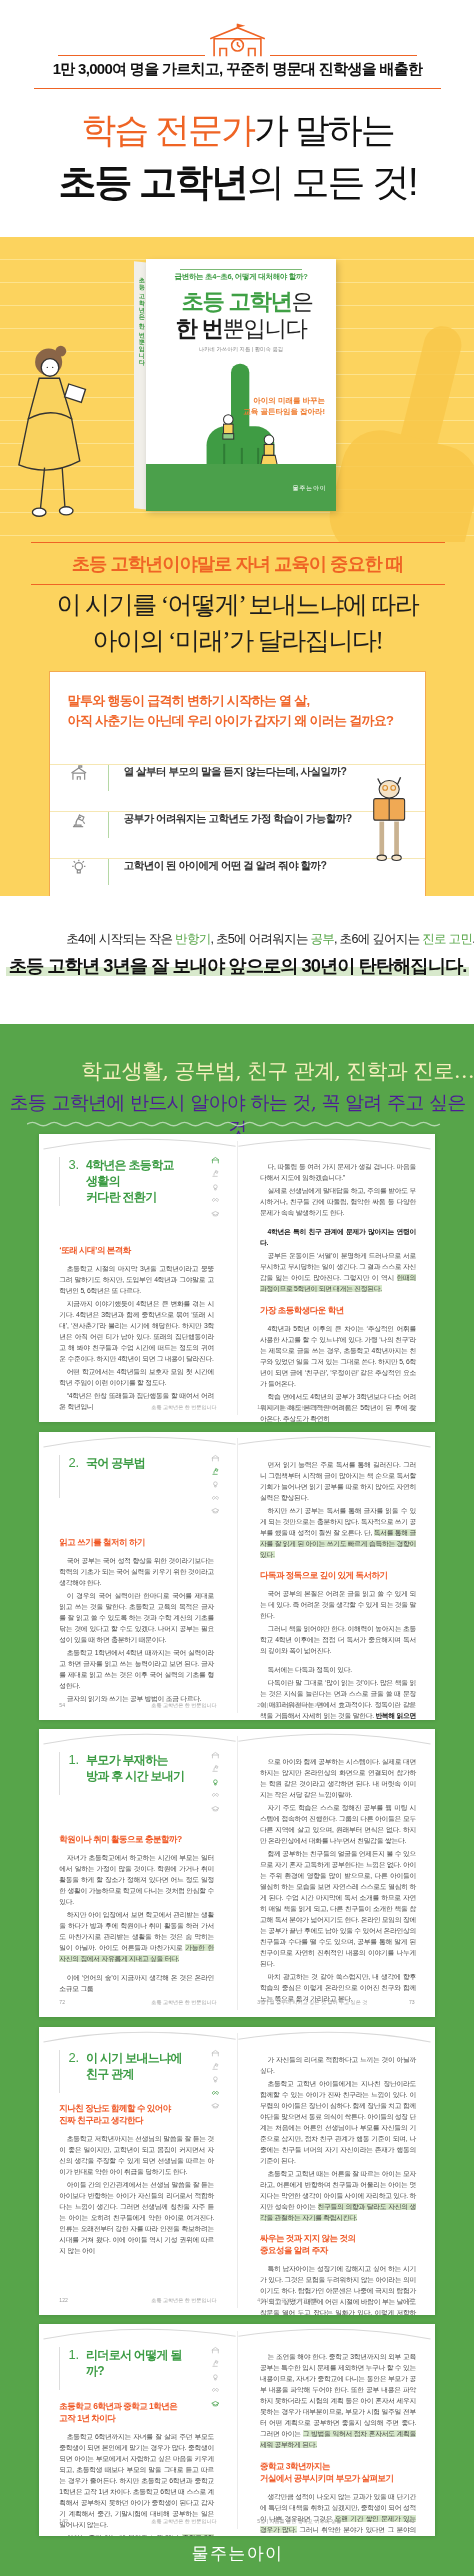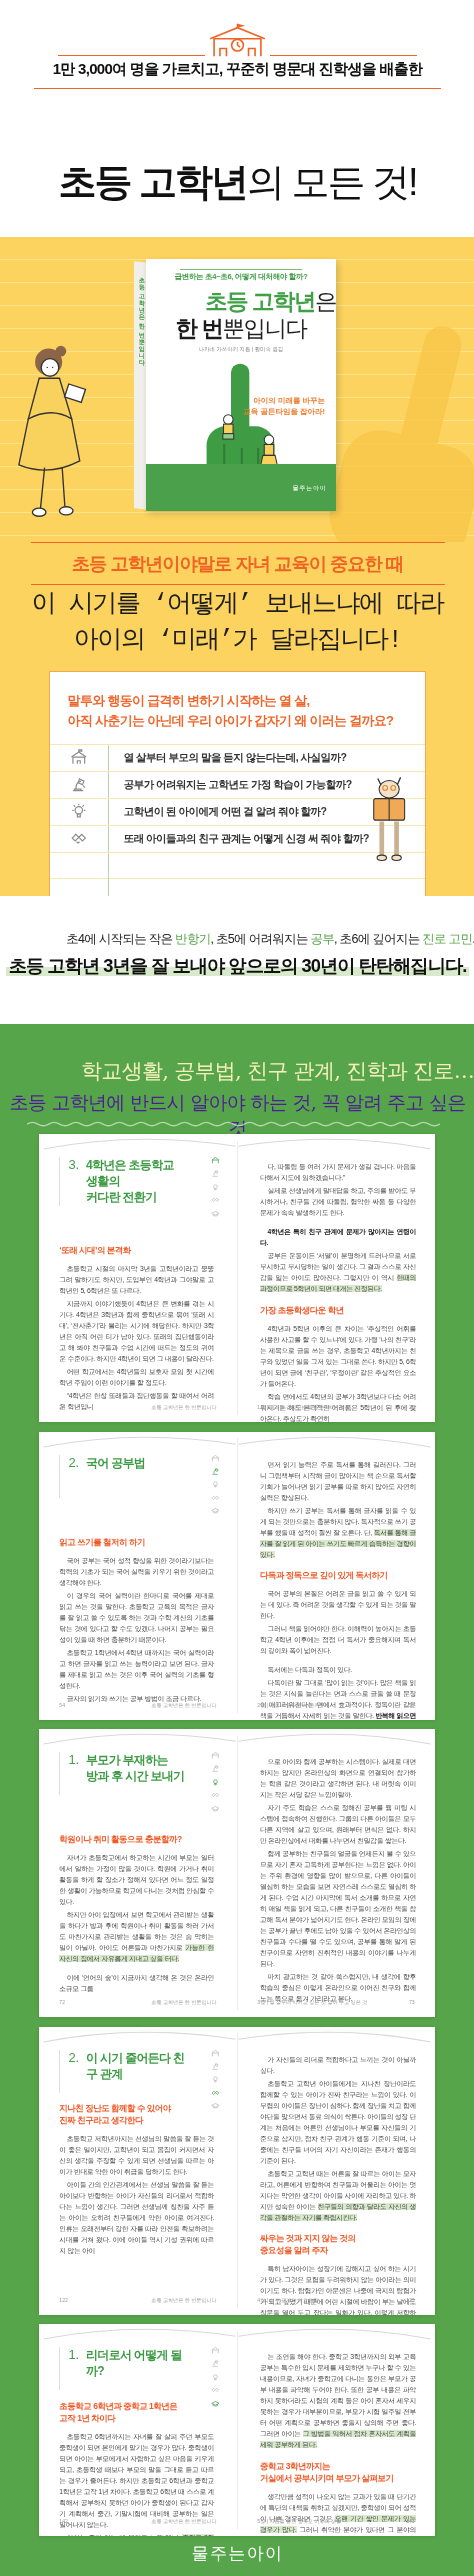--- a/index.html
+++ b/index.html
@@ -19,37 +19,37 @@
   .yellow{height:659px;background:#fcd35e;}
   .cover-visual{position:absolute;top:0;left:0;width:475px;height:305px;overflow:hidden;
     background:repeating-linear-gradient(to bottom,#fcd35e 0 22px,#fde38d 22px 23px);}
   .deco-hand{position:absolute;right:-27px;top:75px;opacity:.85;}
   .book{position:absolute;left:146px;top:22px;width:190px;height:252px;}
   .book .spine{position:absolute;left:-12.2px;top:2.7px;width:13.6px;height:247px;background:#f1efe9;border-right:0.7px solid #ddd;transform:skewY(6deg);}
   .book .spine .sp-txt{writing-mode:vertical-rl;font-size:6.1px;font-weight:bold;color:#3f9c44;margin:11px 0 0 2.7px;letter-spacing:0.7px;}
   .book .face{position:absolute;left:0;top:0;width:190px;height:252px;background:#fff;box-shadow:2px 3.4px 6.8px rgba(0,0,0,.18);}
   .cov-note{position:absolute;top:9.5px;left:0;width:100%;text-align:center;font-size:7.5px;font-weight:bold;color:#3f9c44;letter-spacing:-0.3px;}
   .cov-note::before{content:"";display:block;margin:0 auto 2px;width:122px;border-top:0.7px solid #7cba76;}
-  .cov-t1{position:absolute;top:27px;left:0;width:100%;text-align:right;font-size:22.4px;font-weight:300;letter-spacing:-1.4px;color:#222;}
+  .cov-t1{position:absolute;top:27px;left:6px;width:100%;text-align:center;font-size:22.4px;font-weight:300;letter-spacing:-1.4px;color:#222;}
   .cov-t1 .g{color:#3fa045;font-weight:900;}
   .cov-t2{position:absolute;top:54px;left:0;width:100%;text-align:center;font-size:22.4px;font-weight:300;letter-spacing:-1.4px;color:#222;}
   .cov-t2 .k{color:#1b1b1b;font-weight:900;}
   .cov-author{position:absolute;top:87px;left:0;width:100%;text-align:center;font-size:5.4px;color:#888;}
   .cov-hand{position:absolute;left:47px;top:102px;}
   .cov-slogan{position:absolute;right:11px;top:136px;text-align:right;font-size:7.5px;font-weight:bold;color:#ef7b2e;line-height:1.5;}
   .cov-band{position:absolute;left:0;bottom:0;width:100%;height:47px;background:#4ba04b;}
   .cov-pub{position:absolute;right:9.5px;bottom:17.6px;font-size:6.1px;color:#fff;letter-spacing:0.7px;}
   .woman{position:absolute;left:4.1px;top:102px;}
   .band-title{position:absolute;top:305px;left:30.5px;width:414px;text-align:center;border-top:1.4px solid #ef6425;border-bottom:1.4px solid #ef6425;padding:8.1px 0;font-size:18.3px;font-weight:900;letter-spacing:-1px;color:#ef6425;}
-  .calli{position:absolute;top:350px;left:0;width:100%;text-align:center;font-family:Liberation Mono, monospace;font-size:25px;letter-spacing:-1.4px;color:#1d1d1d;line-height:1.45;}
+  .calli{position:absolute;top:350px;left:0;width:100%;text-align:center;font-family:Liberation Serif, serif;font-size:25px;letter-spacing:-1.4px;color:#1d1d1d;line-height:1.45;}
   
   .qcard{position:absolute;top:434px;left:49px;width:377px;height:245px;background:#fff;border:1.4px solid #f3a94f;box-sizing:border-box;}
   .qcard .intro{margin:19px 0 0 17.6px;font-size:13px;font-weight:bold;color:#f0662a;letter-spacing:-0.7px;line-height:1.5;}
   .qrows{position:absolute;left:0;top:72px;width:100%;}
-  .qrow{display:flex;align-items:center;height:26px;border-top:0.7px solid #f6e7b3;}
+  .qrow{display:flex;align-items:flex-start;height:26px;border-top:0.7px solid #f6e7b3;margin-top:20px;}
   .qrow .ic{width:58px;display:flex;justify-content:center;color:#8a8a8a;flex:none;}
   .qrow .vline{width:0.7px;height:26px;background:#b5d8a5;flex:none;}
   .qrow .qt{padding-left:15px;font-size:10.5px;font-weight:bold;letter-spacing:-0.5px;color:#333;}
   .qrow.empty{height:25px;}
   .dog{position:absolute;right:15px;top:102px;}
   
   .bridge{height:128px;background:#fff;text-align:center;}
   .bridge .l1{position:absolute;top:35px;width:100%;font-size:12.5px;letter-spacing:-0.7px;color:#222;text-align:right;}
   .bridge .l1 .g{color:#56a547;}
   .bridge .l2{position:absolute;top:57px;width:100%;font-size:18.3px;font-weight:900;letter-spacing:-1px;color:#111;}
@@ -97,20 +97,21 @@
         <path d="M50 1l12 3-12 3z" fill="#ef6425" stroke="none"></path>
         <circle cx="50" cy="34" r="9"></circle>
           <path d="M50 34v-5M50 34l4 3"></path>
         <path d="M23 51V39h10v12M67 51V39h10v12"></path>
       </svg>
     </span>
     <div class="line"></div>
   </div>
   <div class="tagline">1만 3,000여 명을 가르치고, 꾸준히 명문대 진학생을 배출한</div>
   <div class="rule-orange"></div>
+  <div class="hero-t1"><span class="accent">학습 전문가</span><span>가 말하는</span></div>
   <div class="hero-t2"><span class="heavy">초등 고학년</span><span>의 모든 것!</span></div>
 </div>
 
 <div class="section yellow">
   <div class="cover-visual">
     <div class="deco-hand">
       <svg width="176" height="285" viewBox="0 0 140 210" style="transform:rotate(14deg)">
         <g fill="#f9c84b">
             <rect x="56" y="0" width="30" height="125" rx="15"></rect>
             <rect x="16" y="92" width="110" height="100" rx="30"></rect>
@@ -457,21 +458,21 @@
     </div>
 
     <div class="spread h1">
       <svg class="arc" width="396" height="17.6" viewBox="0 0 584 26" fill="none" stroke="#d8d8d8" stroke-width="1.5">
           <path d="M6 22 C100 4 200 4 290 18"></path>
           <path d="M294 18 C384 4 484 4 578 22"></path>
         </svg>
       <div class="pg l gap2">
         <div class="chapter">
           <span class="ch-num">2.</span>
-          <span class="ch-title">이 시기 줄어든다 친구 관계</span>
+          <span class="ch-title">이 시기 보내느냐에 친구 관계</span>
         </div>
         <div class="icstrip">
           <span>
               <svg width="8.8" height="8.8" viewBox="0 0 24 24" fill="none" stroke="currentColor" stroke-width="2">
                 <path d="M4 20v-9h16v9M2 11 12 4l10 7"></path>
               </svg>
             </span>
           <span>
               <svg width="8.8" height="8.8" viewBox="0 0 24 24" fill="none" stroke="currentColor" stroke-width="2">
                 <path d="M4 20h14M8 18c0-7 2-10 7-11M13 4l6 3-2 5-6-3z"></path>

